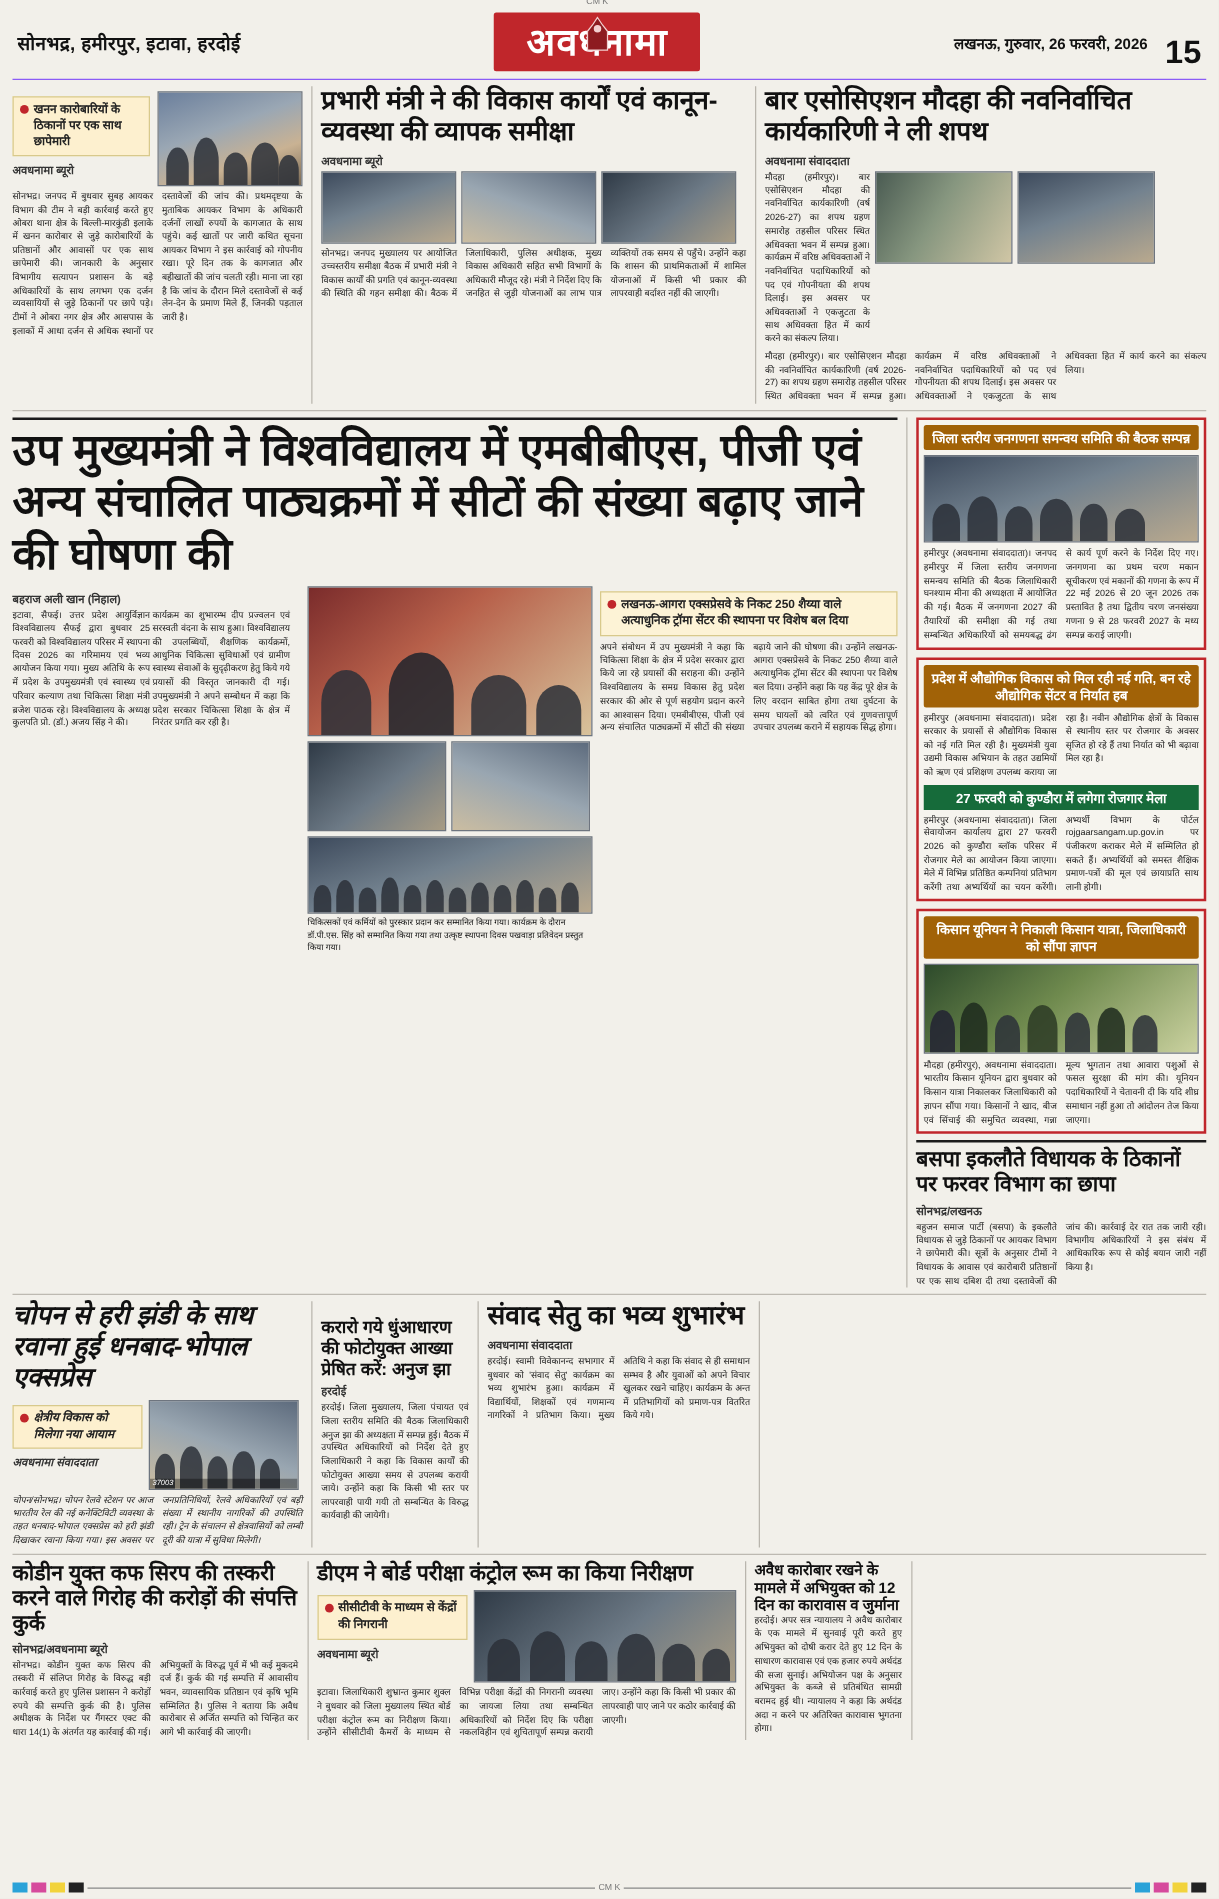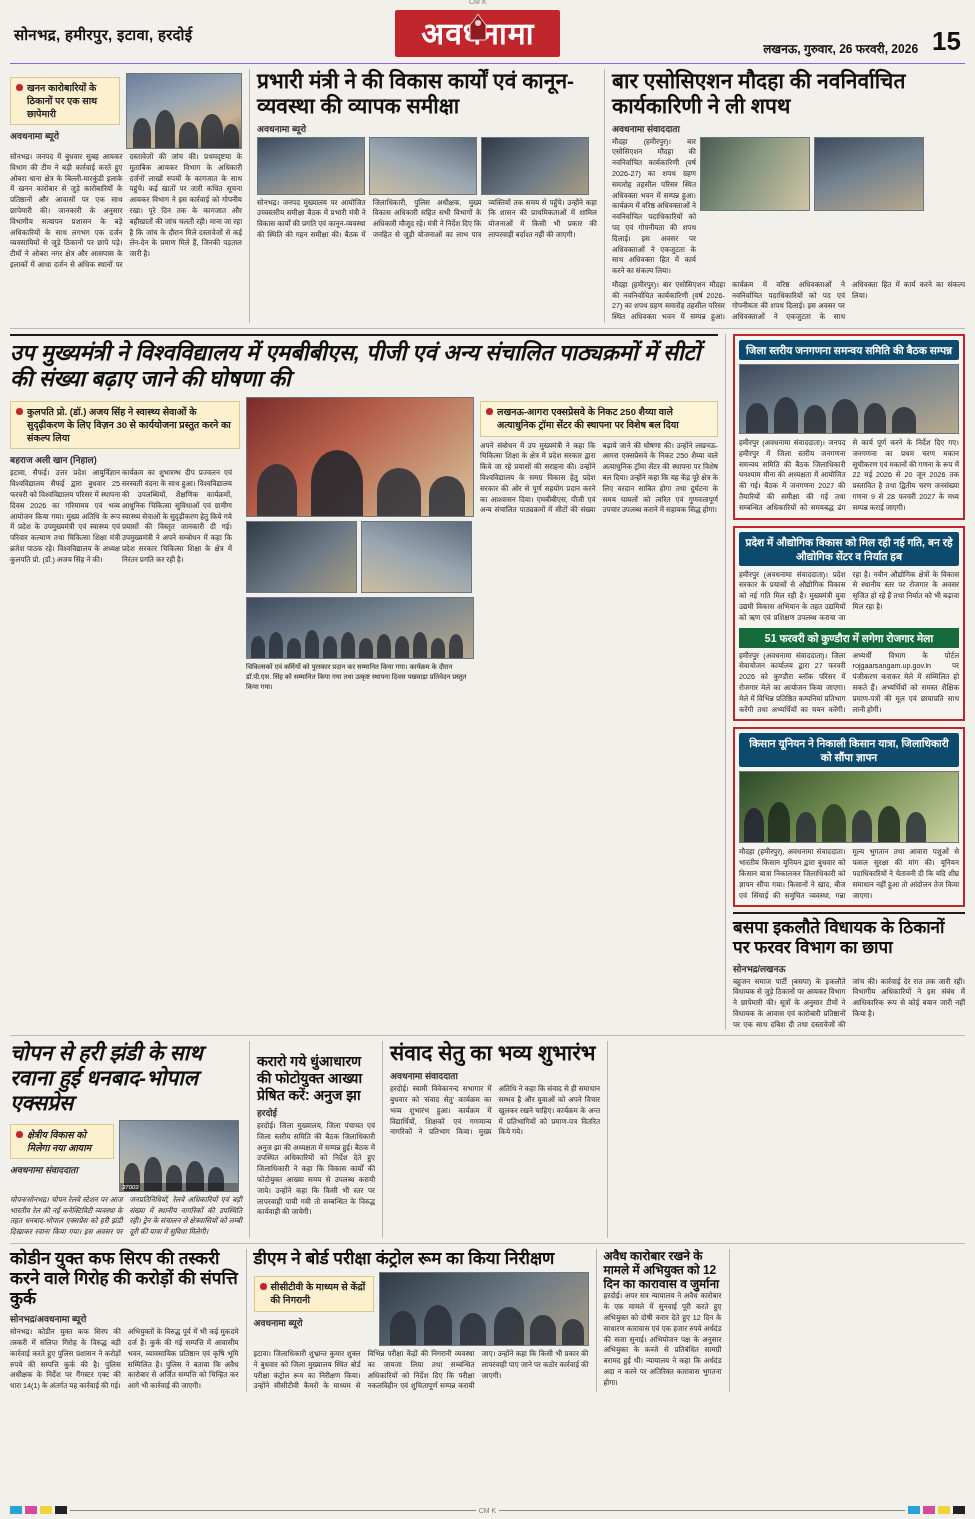--- a/index.html
+++ b/index.html
@@ -39,35 +39,35 @@
     border-radius: 2px;
   }
   .logo .dome {
     position:absolute; left:50%; top:3px; transform:translateX(-50%);
     width: 30px; height: 28px;
   }
   .cmyk-top {
     position:absolute; top:-12px; left:50%; transform:translateX(-50%);
     font-size: 7px; color:#777;
   }
-  .mast-right { display:flex; align-items:flex-end; gap:14px; white-space:nowrap;margin-top:16px; }
+  .mast-right { display:flex; align-items:flex-start; gap:14px; white-space:nowrap;margin-top:16px; }
   .mast-date { font-size: 12px; font-weight:bold; }
   .page-no { font-size: 26px; font-weight:bold; }
 
   
   .row { display:flex; gap:7px; }
   .col { flex:1; }
   .rule-v { width:1px; background:#b9b5ad; }
   hr.sep { border:none; border-top:1px solid #bdb9b1; margin:5px 0; }
 
   .headline {
     font-weight: bold; line-height: 1.18;
     color:#111;
   }
-  .h-xl { font-size: 22px; font-style: italic; }
+  .h-xl { font-size: 35px; }
   .h-lg { font-size: 21px; }
   .h-md { font-size: 17px; }
   .h-sm { font-size: 14px; }
   .h-xs { font-size: 12px; }
 
   .kicker {
     background:#fdf0cf; border:1px solid #d8c98c;
     font-size: 9.5px; font-weight:bold; line-height:1.35;
     padding: 4px 5px 4px 16px; position:relative; color:#222;
     margin: 4px 0;
@@ -99,21 +99,21 @@
   }
 
   
   .feature {
     border:2px solid #1b1b1b; padding:6px; background:#f6f4ee;
     margin-top:6px;
   }
   .red-border { border:2px solid #c0262b; }
 
   .mini-head {
-    background:#0c4a6e; color:#fff; font-size:10.5px; font-weight:bold;
+    background:#a16207; color:#fff; font-size:10.5px; font-weight:bold;
     text-align:center; padding:3px 4px; border-radius:2px;
   }
   .greenbar{
     background:#166b3a; color:#fff; font-size:10.5px; font-weight:bold;
     text-align:center; padding:3px 4px;
   }
   .footer-bar {
     position:absolute; bottom:4px; left:10px; right:10px;
     height:10px; display:flex; align-items:center; gap:3px;
   }
@@ -196,21 +196,20 @@
 
   <hr class="sep">
 
   <div class="row">
 
     <div class="col" style="max-width:718px;">
       <div class="headline h-xl" style="border-top:2px solid #1b1b1b;padding-top:4px;">उप मुख्यमंत्री ने विश्वविद्यालय में एमबीबीएस, पीजी एवं अन्य संचालित पाठ्यक्रमों में सीटों की संख्या बढ़ाए जाने की घोषणा की</div>
 
       <div class="row" style="margin-top:5px;gap:6px;">
         <div style="width:230px;">
-          <div class="kicker">कुलपति प्रो. (डॉ.) अजय सिंह ने स्वास्थ्य सेवाओं के सुदृढ़ीकरण के लिए विज़न 30 से कार्ययोजना प्रस्तुत करने का संकल्प लिया</div>
           <div class="byline">बहराज अली खान (निहाल)</div>
           <div class="row" style="gap:2px;">
             <div class="body" style="width:110px;">इटावा, सैफई। उत्तर प्रदेश आयुर्विज्ञान विश्वविद्यालय सैफई द्वारा बुधवार 25 फरवरी को विश्वविद्यालय परिसर में स्थापना दिवस 2026 का गरिमामय एवं भव्य आयोजन किया गया। मुख्य अतिथि के रूप में प्रदेश के उपमुख्यमंत्री एवं स्वास्थ्य एवं परिवार कल्याण तथा चिकित्सा शिक्षा मंत्री ब्रजेश पाठक रहे। विश्वविद्यालय के अध्यक्ष कुलपति प्रो. (डॉ.) अजय सिंह ने की।</div>
             <div class="body" style="width:110px;">कार्यक्रम का शुभारम्भ दीप प्रज्वलन एवं सरस्वती वंदना के साथ हुआ। विश्वविद्यालय की उपलब्धियों, शैक्षणिक कार्यक्रमों, आधुनिक चिकित्सा सुविधाओं एवं ग्रामीण स्वास्थ्य सेवाओं के सुदृढ़ीकरण हेतु किये गये प्रयासों की विस्तृत जानकारी दी गई। उपमुख्यमंत्री ने अपने सम्बोधन में कहा कि प्रदेश सरकार चिकित्सा शिक्षा के क्षेत्र में निरंतर प्रगति कर रही है।</div>
           </div>
         </div>
 
         <div style="width:228px;">
           <div class="photo ph-red" style="width:100%;height:120px;">
             <div class="crowd">
@@ -264,21 +263,21 @@
             <i style="left:124px;width:22px;height:30px;"></i>
               <i style="left:152px;width:24px;height:26px;"></i>
           </div>
         </div>
         <div class="body cols2">हमीरपुर (अवधनामा संवाददाता)। जनपद हमीरपुर में जिला स्तरीय जनगणना समन्वय समिति की बैठक जिलाधिकारी घनश्याम मीना की अध्यक्षता में आयोजित की गई। बैठक में जनगणना 2027 की तैयारियों की समीक्षा की गई तथा सम्बन्धित अधिकारियों को समयबद्ध ढंग से कार्य पूर्ण करने के निर्देश दिए गए। जनगणना का प्रथम चरण मकान सूचीकरण एवं मकानों की गणना के रूप में 22 मई 2026 से 20 जून 2026 तक प्रस्तावित है तथा द्वितीय चरण जनसंख्या गणना 9 से 28 फरवरी 2027 के मध्य सम्पन्न कराई जाएगी।</div>
       </div>
 
       <div class="feature red-border" style="padding:4px;">
         <div class="mini-head">प्रदेश में औद्योगिक विकास को मिल रही नई गति, बन रहे औद्योगिक सेंटर व निर्यात हब</div>
         <div class="body cols2" style="margin-top:4px;">हमीरपुर (अवधनामा संवाददाता)। प्रदेश सरकार के प्रयासों से औद्योगिक विकास को नई गति मिल रही है। मुख्यमंत्री युवा उद्यमी विकास अभियान के तहत उद्यमियों को ऋण एवं प्रशिक्षण उपलब्ध कराया जा रहा है। नवीन औद्योगिक क्षेत्रों के विकास से स्थानीय स्तर पर रोजगार के अवसर सृजित हो रहे हैं तथा निर्यात को भी बढ़ावा मिल रहा है।</div>
-        <div class="greenbar" style="margin-top:4px;">51 फरवरी को कुण्डौरा में लगेगा रोजगार मेला</div>
+        <div class="greenbar" style="margin-top:4px;">27 फरवरी को कुण्डौरा में लगेगा रोजगार मेला</div>
         <div class="body cols2" style="margin-top:3px;">हमीरपुर (अवधनामा संवाददाता)। जिला सेवायोजन कार्यालय द्वारा 27 फरवरी 2026 को कुण्डौरा ब्लॉक परिसर में रोजगार मेले का आयोजन किया जाएगा। मेले में विभिन्न प्रतिष्ठित कम्पनियां प्रतिभाग करेंगी तथा अभ्यर्थियों का चयन करेंगी। अभ्यर्थी विभाग के पोर्टल rojgaarsangam.up.gov.in पर पंजीकरण कराकर मेले में सम्मिलित हो सकते हैं। अभ्यर्थियों को समस्त शैक्षिक प्रमाण-पत्रों की मूल एवं छायाप्रति साथ लानी होगी।</div>
       </div>
 
       <div class="feature red-border" style="padding:4px;">
         <div class="mini-head">किसान यूनियन ने निकाली किसान यात्रा, जिलाधिकारी को सौंपा ज्ञापन</div>
         <div class="photo ph-green" style="width:100%;height:72px;margin:4px 0;">
           <div class="crowd">
             <i style="left:4px;width:20px;height:34px;background:#223"></i>
             <i style="left:28px;width:22px;height:40px;background:#1d2a1d"></i>
             <i style="left:56px;width:20px;height:30px;"></i>

